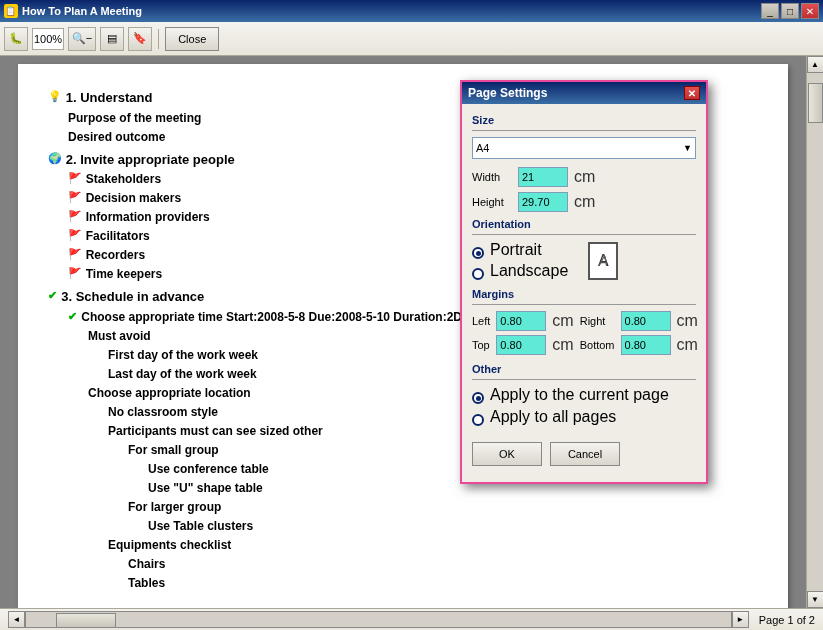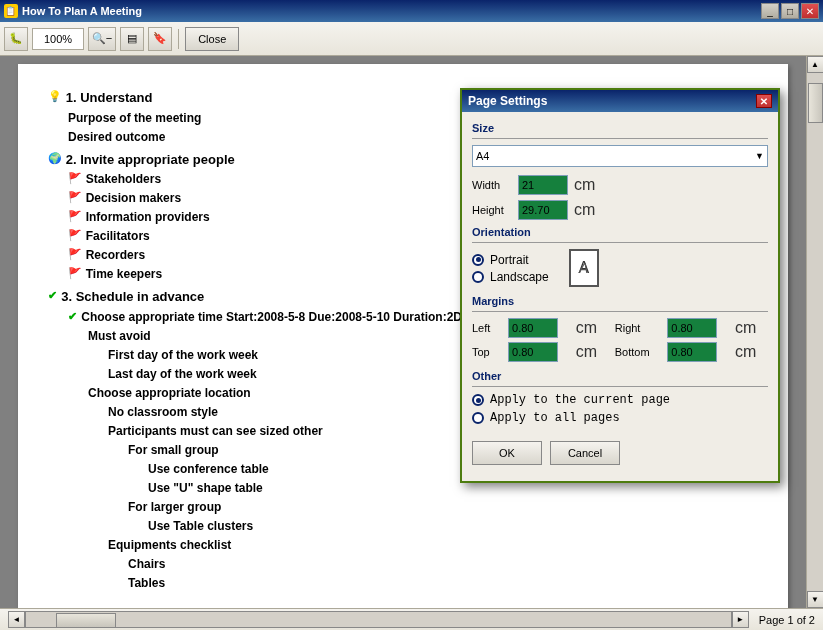--- a/index.html
+++ b/index.html
@@ -35,21 +35,21 @@
       align-items: center;
       padding: 0 4px;
       gap: 4px;
     }
     .toolbar-btn {
       height: 24px; min-width: 24px; background: linear-gradient(to bottom, #f5f3ee, #d9d6cd);
       border: 1px solid #aca899; cursor: pointer; display: flex; align-items: center; justify-content: center;
       font-size: 11px; padding: 0 3px;
     }
     .zoom-box {
-      height: 22px; width: 52px; border: 1px solid #aca899; background: white;
+      height: 22px; width: 32px; border: 1px solid #aca899; background: white;
       font-size: 11px; text-align: center; display: flex; align-items: center; justify-content: center;
     }
     .close-button {
       height: 24px; padding: 0 12px; background: linear-gradient(to bottom, #f5f3ee, #d9d6cd);
       border: 1px solid #888; cursor: pointer; font-size: 11px;
     }
     .toolbar-sep { width: 1px; height: 20px; background: #aca899; margin: 0 2px; }
 
     
     .main-area {
@@ -131,25 +131,25 @@
 
     
     .dialog-overlay {
       position: fixed;
       top: 0; left: 0; width: 823px; height: 630px;
       z-index: 100;
       pointer-events: none;
     }
     .dialog {
       position: absolute;
-      top: 88px;
+      top: 80px;
       left: 460px;
-      width: 320px;
+      width: 248px;
       background: #f0ede6;
-      border: 2px solid #4d7c0f;
+      border: 2px solid #ec4899;
       box-shadow: 4px 4px 10px rgba(0,0,0,0.5);
       pointer-events: all;
     }
     .dialog-title {
       background: linear-gradient(to bottom, #0a246a, #3a6ea5);
       color: white;
       height: 22px;
       display: flex;
       align-items: center;
       justify-content: space-between;
@@ -165,21 +165,21 @@
     .dialog-body { padding: 10px; }
 
     .section-label { font-size: 11px; color: #0a246a; font-weight: bold; margin-bottom: 4px; }
     .section-separator { border: none; border-top: 1px solid #999; margin-bottom: 6px; }
 
     .form-row { display: flex; align-items: center; margin-bottom: 5px; gap: 6px; }
     .form-label { font-size: 11px; min-width: 40px; }
 
     .text-input {
       border: 1px solid #7f9db9;
-      background: #15803d;
+      background: #5eead4;
       height: 20px;
       font-size: 11px;
       padding: 0 3px;
     }
     .input-sm { width: 50px; }
 
     .select-box {
       border: 1px solid #7f9db9;
       background: white;
       height: 22px;
@@ -187,21 +187,21 @@
       padding: 0 3px;
       width: 100%;
       display: flex;
       align-items: center;
       justify-content: space-between;
       cursor: pointer;
     }
     .select-arrow { font-size: 9px; }
 
     .radio-group { display: flex; flex-direction: column; gap: 3px; }
-    .radio-row { display: flex; align-items: center; gap: 6px; font-size: 12px; }
+    .radio-row { display: flex; align-items: flex-end; gap: 6px; font-size: 16px; }
     .radio-btn {
       width: 12px; height: 12px; border-radius: 50%; border: 2px solid #0a246a;
       background: white; display: flex; align-items: center; justify-content: center; cursor: pointer;
     }
     .radio-btn.selected::after {
       content: '';
       width: 5px; height: 5px; background: #0a246a; border-radius: 50%;
     }
 
     .orientation-section { display: flex; align-items: center; gap: 10px; margin-bottom: 8px; }
@@ -209,21 +209,21 @@
       width: 30px; height: 38px; border: 2px solid #555; background: white;
       position: relative; margin-left: 10px;
     }
     .page-preview::before {
       content: 'A'; font-size: 16px; color: #333; position: absolute;
       top: 50%; left: 50%; transform: translate(-50%, -50%);
     }
 
     .margins-grid { display: grid; grid-template-columns: auto auto auto auto auto auto; align-items: center; gap: 4px 6px; font-size: 11px; margin-bottom: 8px; }
 
-    .other-section { margin-bottom: 10px; font-family: Liberation Mono, monospace; }
+    .other-section { margin-bottom: 10px; }
 
     .dialog-buttons { display: flex; gap: 8px; padding: 6px 0; }
     .dialog-btn {
       width: 70px; height: 24px; background: linear-gradient(to bottom, #f5f3ee, #d9d6cd);
       border: 1px solid #888; cursor: pointer; font-size: 11px;
     }
 
     .unit-label { font-size: 16px; color: #333; }
   </style>
 </head>

